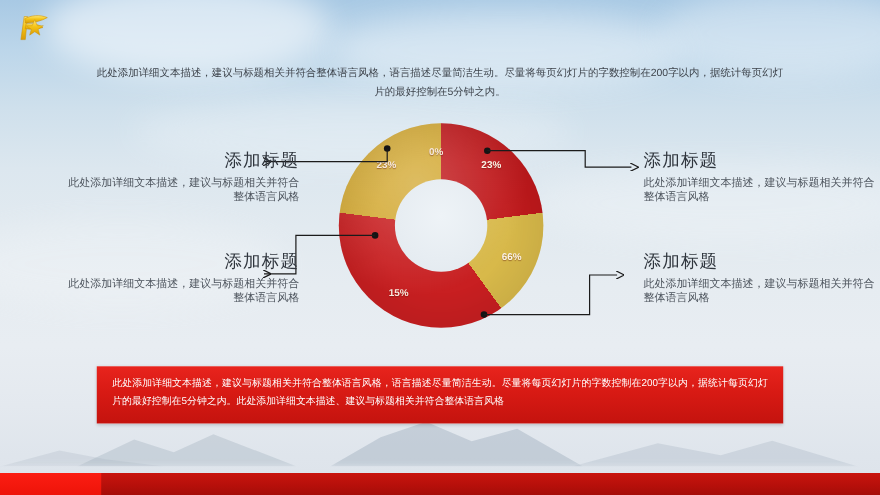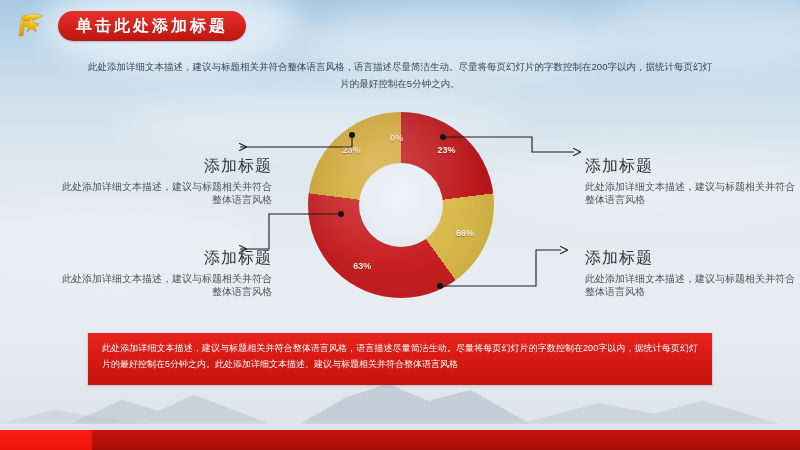--- a/index.html
+++ b/index.html
@@ -147,21 +147,21 @@
 
   
   #connectors {
     position: absolute;
     left: 0; top: 0;
     width: 800px; height: 450px;
     pointer-events: none;
   }
 
   
-  .callout { position: absolute; width: 210px; margin-top: 20px; }
+  .callout { position: absolute; width: 210px; }
   .callout h3 {
     margin: 0 0 3px 0;
     font-size: 16px;
     font-weight: normal;
     color: #2f353d;
     letter-spacing: 1px;
   }
   .callout p {
     margin: 0;
     font-size: 10px;
@@ -240,36 +240,33 @@
           <stop offset="100%" stop-color="#d99b06"></stop>
         </linearGradient>
       </defs>
       <g fill="url(#goldg)" stroke="#c98f05" stroke-width="0.5">
         <path d="M7 27 L10 6 L13 6 L11 27 Z"></path>
         <path d="M10.5 8 C16 5 24 4 31 7 C26 10 18 12 11 12 Z"></path>
         <path d="M11.5 13 C17 12 23 13 27 16 C21 18 15 18 11 17 Z"></path>
         <path d="M20 14 L23 21 L30 21 L24 25 L26 32 L20 28 L14 32 L16 25 L10 21 L17 21 Z" transform="translate(4,-2) scale(0.78)"></path>
       </g>
     </svg>
-    <div id="title-pill">
-      <span>单击此处添加标题</span>
-    </div>
   </div>
 
   <div id="intro">此处添加详细文本描述，建议与标题相关并符合整体语言风格，语言描述尽量简洁生动。尽量将每页幻灯片的字数控制在200字以内，据统计每页幻灯片的最好控制在5分钟之内。</div>
 
   <div id="chart-wrap">
     <div id="donut" style="background: conic-gradient(rgb(192, 25, 28) 0deg, rgb(192, 25, 28) 82.8deg, rgb(216, 185, 74) 82.8deg, rgb(216, 185, 74) 144deg, rgb(200, 31, 33) 144deg, rgb(200, 31, 33) 277.2deg, rgb(212, 170, 53) 277.2deg, rgb(212, 170, 53) 360deg);"></div>
     <div style="position: absolute; left: 8px; top: 0px; width: 186px; height: 186px; border-radius: 50%; background: radial-gradient(circle at 38% 30%, rgba(255, 255, 255, 0.22) 0%, rgba(255, 255, 255, 0) 58%), radial-gradient(circle, rgba(0, 0, 0, 0) 46%, rgba(0, 0, 0, 0.13) 100%); pointer-events: none;"></div>
       <div class="hole-cover"></div>
 
     <div class="slice-label" id="lbl-0" style="left: 90px; top: 21px;">0%</div>
     <div class="slice-label dark" id="lbl-1" style="left: 137.614px; top: 32.992px;">23%</div>
     <div class="slice-label dark" id="lbl-2" style="left: 156.078px; top: 115.595px;">66%</div>
-    <div class="slice-label" id="lbl-3" style="left: 53.349px; top: 148.973px;">63%</div>
+    <div class="slice-label" id="lbl-3" style="left: 53.349px; top: 148.973px;">15%</div>
     <div class="slice-label" id="lbl-4" style="left: 42.3855px; top: 32.992px;">23%</div>
   </div>
 
   <svg id="connectors">
     <defs>
       <marker id="arrL" markerWidth="7" markerHeight="7" refX="6" refY="3.5" orient="auto">
         <path d="M7,0 L0,3.5 L7,7" fill="none" stroke="#1b1b1b" stroke-width="1"></path>
       </marker>
       <marker id="arrR" markerWidth="7" markerHeight="7" refX="1" refY="3.5" orient="auto">
         <path d="M0,0 L7,3.5 L0,7" fill="none" stroke="#1b1b1b" stroke-width="1"></path>

